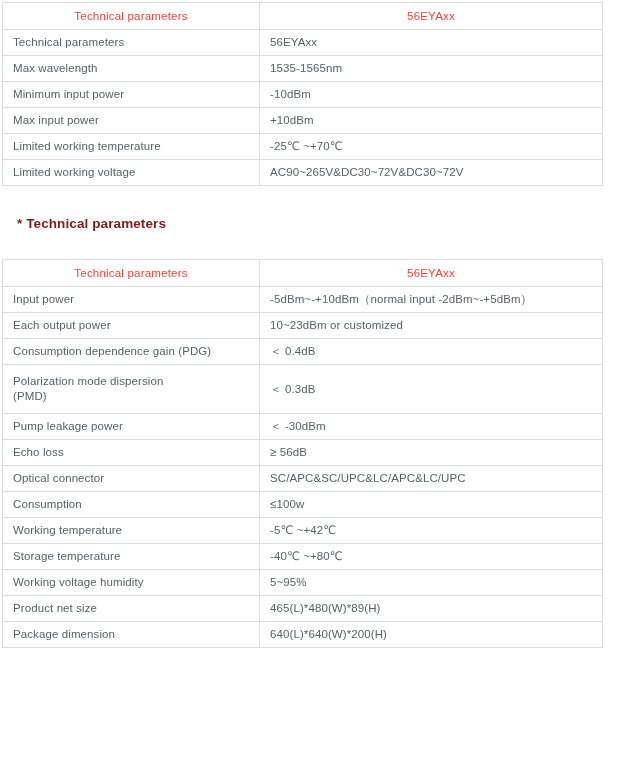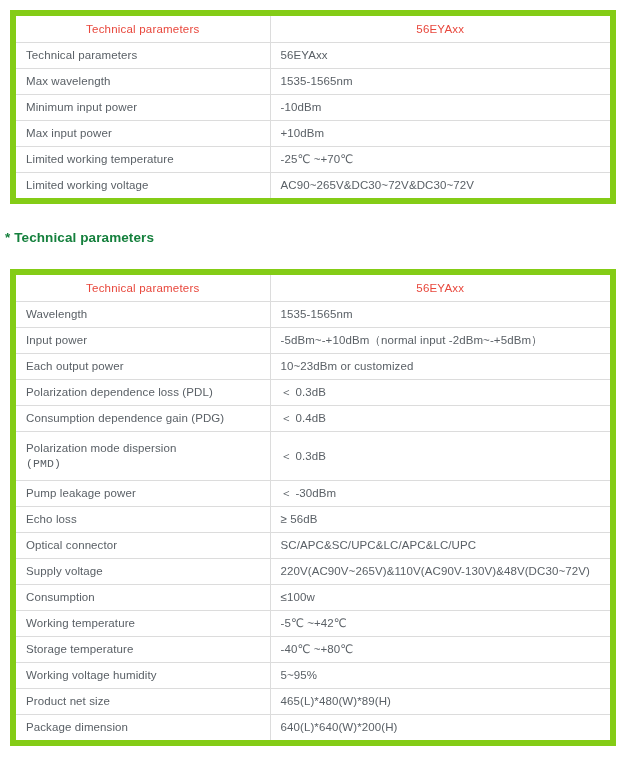--- a/index.html
+++ b/index.html
@@ -20,22 +20,22 @@
     width: 618px;
     box-sizing: border-box;
     padding: 2px 16px 0 2px;
   }
 
   
   table.spec {
     border-collapse: collapse;
     table-layout: fixed;
     width: 600px;
-    margin: 8px;
-    border: 6px solid #84cc16;
+    margin: 0;
+    border: 1px solid #84cc16;
     background: #ffffff;
   }
   table.spec col.c-param { width: 257px; }
   table.spec col.c-value { width: 343px; }
 
   table.spec th,
   table.spec td {
     border: 1px solid #dcdcdc;
     padding: 0 10px;
     font-size: 11.5px;
@@ -60,29 +60,28 @@
     height: 25px;
   }
   table.spec tbody td.multiline {
     height: 44px;
     padding-top: 2px;
     padding-bottom: 2px;
     vertical-align: middle;
   }
   table.spec tbody td.multiline .l2 {
     display: block;
-    font-family: Liberation Mono, monospace;
   }
 
   
   .section-title {
     font-size: 13.5px;
     font-weight: bold;
-    color: #15803d;
-    margin: 0;
+    color: #7f1d1d;
+    margin: 12px;
     padding: 0 0 0 3px;
     line-height: 16px;
     letter-spacing: 0.1px;
   }
   .gap-after-table-1 { height: 18px; }
   .gap-after-title  { height: 15px; }
 </style>
 </head>
 <body>
 
@@ -139,60 +138,48 @@
         <col class="c-value">
       </colgroup>
     <thead>
       <tr>
         <th>Technical parameters</th>
         <th>56EYAxx</th>
       </tr>
     </thead>
     <tbody id="table-two-body">
         <tr>
-          <td>Wavelength</td>
-          <td>1535-1565nm</td>
-        </tr>
-        <tr>
           <td>Input power</td>
           <td>-5dBm~-+10dBm（normal input -2dBm~-+5dBm）</td>
         </tr>
         <tr>
           <td>Each output power</td>
           <td>10~23dBm or customized</td>
         </tr>
         <tr>
-          <td>Polarization dependence loss (PDL)</td>
-          <td>＜ 0.3dB</td>
-        </tr>
-        <tr>
           <td>Consumption dependence gain (PDG)</td>
           <td>＜ 0.4dB</td>
         </tr>
         <tr>
           <td class="multiline"><span>Polarization mode dispersion</span><span class="l2">(PMD)</span></td>
           <td class="multiline">＜ 0.3dB</td>
         </tr>
         <tr>
           <td>Pump leakage power</td>
           <td>＜ -30dBm</td>
         </tr>
         <tr>
           <td>Echo loss</td>
           <td>≥ 56dB</td>
         </tr>
         <tr>
           <td>Optical connector</td>
           <td>SC/APC&amp;SC/UPC&amp;LC/APC&amp;LC/UPC</td>
         </tr>
         <tr>
-          <td>Supply voltage</td>
-          <td>220V(AC90V~265V)&amp;110V(AC90V-130V)&amp;48V(DC30~72V)</td>
-        </tr>
-        <tr>
           <td>Consumption</td>
           <td>≤100w</td>
         </tr>
         <tr>
           <td>Working temperature</td>
           <td>-5℃ ~+42℃</td>
         </tr>
         <tr>
           <td>Storage temperature</td>
           <td>-40℃ ~+80℃</td>

